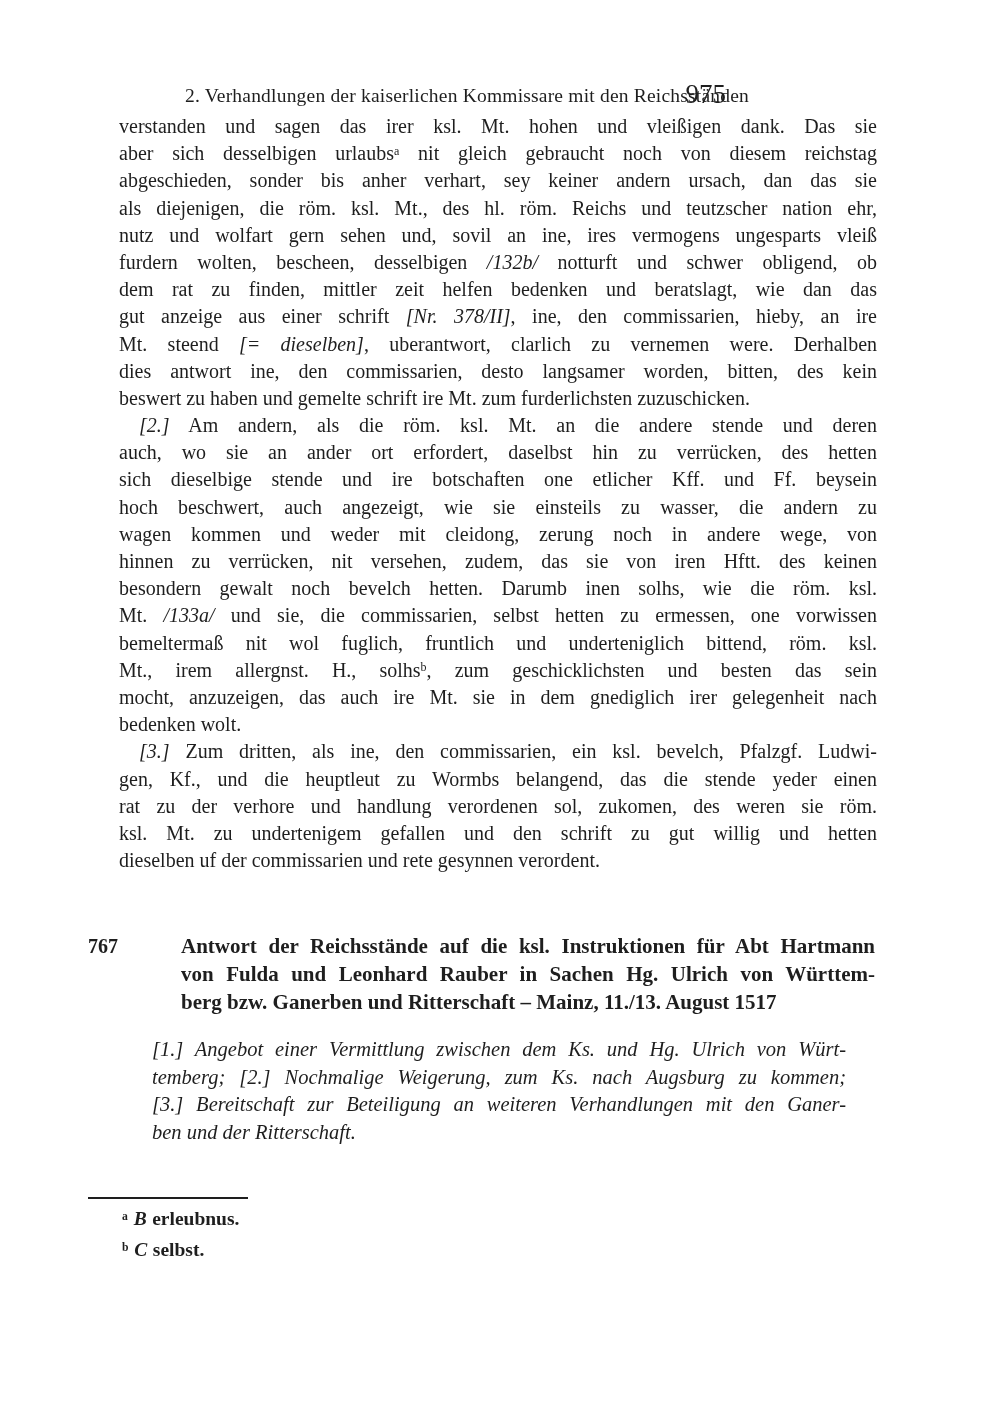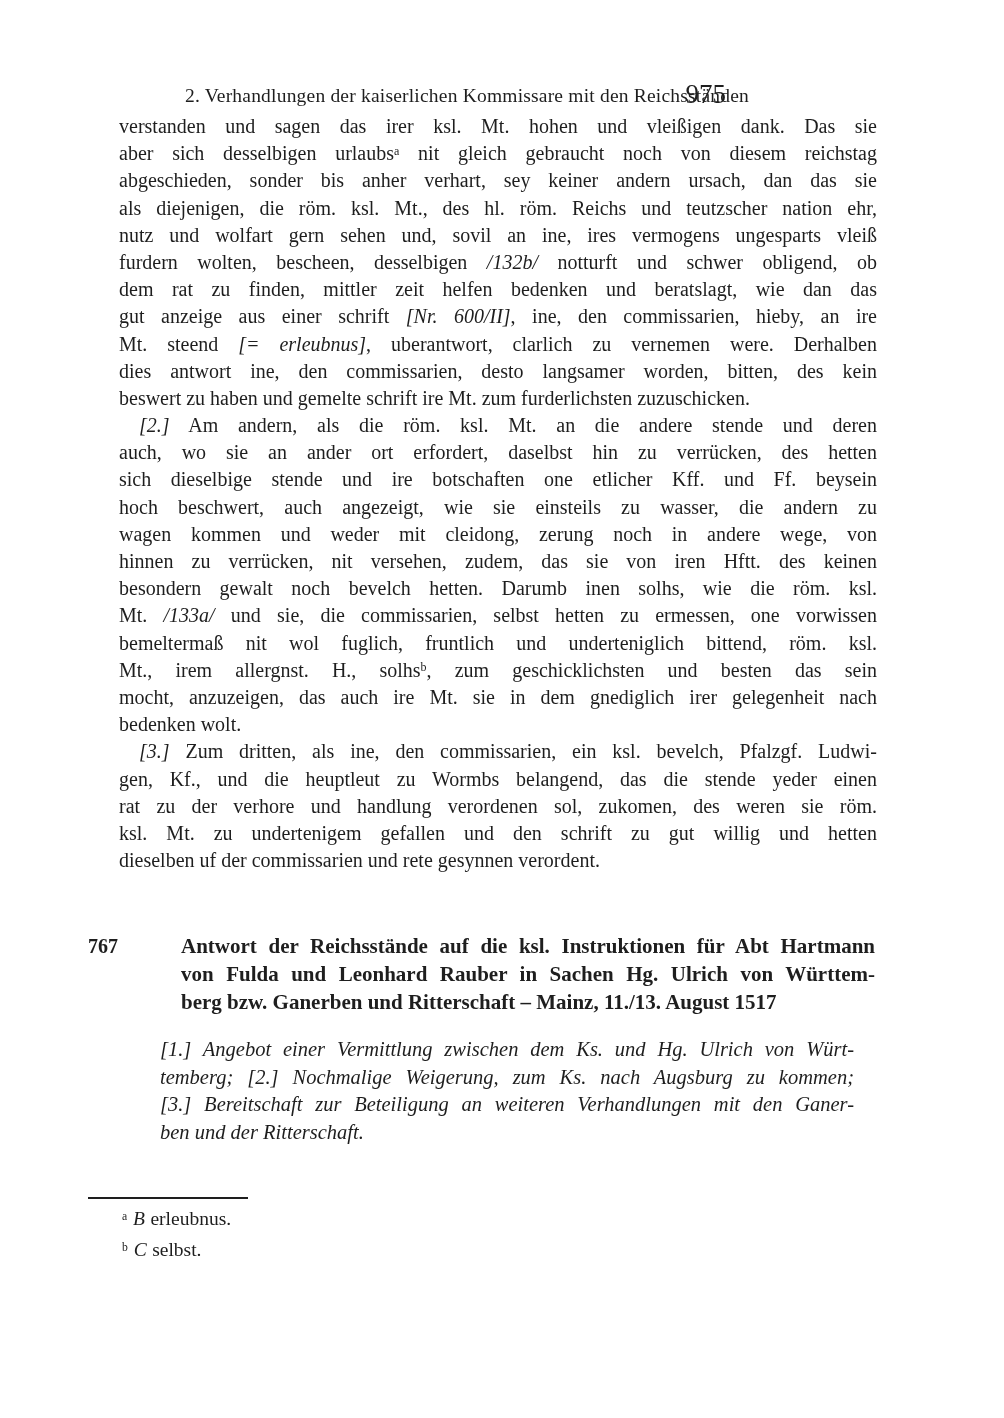--- a/index.html
+++ b/index.html
@@ -67,39 +67,40 @@
   }
   .hline {
     height: 28.2px; line-height: 28.2px;
     text-align: justify; text-align-last: justify;
   }
   .hline.last { text-align-last: left; }
 
   .entry-summary {
     position: absolute;
     left: 152px; top: 1036px; width: 694px;
-    font-size: 20.5px; font-style: italic; margin-left: 8px;
+    font-size: 20.5px; font-style: italic;
   }
   .sline {
     height: 27.6px; line-height: 27.6px;
     text-align: justify; text-align-last: justify;
   }
   .sline.last { text-align-last: left; font-family: Liberation Serif, serif; }
 
   
   .footnote-rule {
     position: absolute;
     left: 88px; top: 1197px;
     width: 160px; height: 2px;
     background: #1e1e1e;
   }
   .footnotes {
     position: absolute;
     left: 88px; top: 1203px; width: 758px;
     font-size: 19.5px;
+    font-weight: bold;
   }
   .footnote {
     height: 31px; line-height: 31px;
     padding-left: 34px;
   }
   .fn-source { font-style: italic; margin-left: 0.3em; }
   .fn-text { margin-left: 0.28em; }
 </style>
 </head>
 <body>
@@ -113,22 +114,22 @@
 
   <div class="body-text">
     <div class="paragraph">
       <div class="line">verstanden und sagen das irer ksl. Mt. hohen und vleißigen dank. Das sie</div>
       <div class="line">aber sich desselbigen urlaubs<sup class="mark">a</sup> nit gleich gebraucht noch von diesem reichstag</div>
       <div class="line">abgeschieden, sonder bis anher verhart, sey keiner andern ursach, dan das sie</div>
       <div class="line">als diejenigen, die röm. ksl. Mt., des hl. röm. Reichs und teutzscher nation ehr,</div>
       <div class="line">nutz und wolfart gern sehen und, sovil an ine, ires vermogens ungesparts vleiß</div>
       <div class="line">furdern wolten, bescheen, desselbigen <i>/132b/</i> notturft und schwer obligend, ob</div>
       <div class="line">dem rat zu finden, mittler zeit helfen bedenken und beratslagt, wie dan das</div>
-      <div class="line">gut anzeige aus einer schrift <i>[Nr. 600/II]</i>, ine, den commissarien, hieby, an ire</div>
-      <div class="line">Mt. steend <i>[= erleubnus]</i>, uberantwort, clarlich zu vernemen were. Derhalben</div>
+      <div class="line">gut anzeige aus einer schrift <i>[Nr. 378/II]</i>, ine, den commissarien, hieby, an ire</div>
+      <div class="line">Mt. steend <i>[= dieselben]</i>, uberantwort, clarlich zu vernemen were. Derhalben</div>
       <div class="line">dies antwort ine, den commissarien, desto langsamer worden, bitten, des kein</div>
       <div class="line last">beswert zu haben und gemelte schrift ire Mt. zum furderlichsten zuzuschicken.</div>
     </div>
     <div class="paragraph">
       <div class="line indent"><i>[2.]</i> Am andern, als die röm. ksl. Mt. an die andere stende und deren</div>
       <div class="line">auch, wo sie an ander ort erfordert, daselbst hin zu verrücken, des hetten</div>
       <div class="line">sich dieselbige stende und ire botschaften one etlicher Kff. und Ff. beysein</div>
       <div class="line">hoch beschwert, auch angezeigt, wie sie einsteils zu wasser, die andern zu</div>
       <div class="line">wagen kommen und weder mit cleidong, zerung noch in andere wege, von</div>
       <div class="line">hinnen zu verrücken, nit versehen, zudem, das sie von iren Hftt. des keinen</div>

